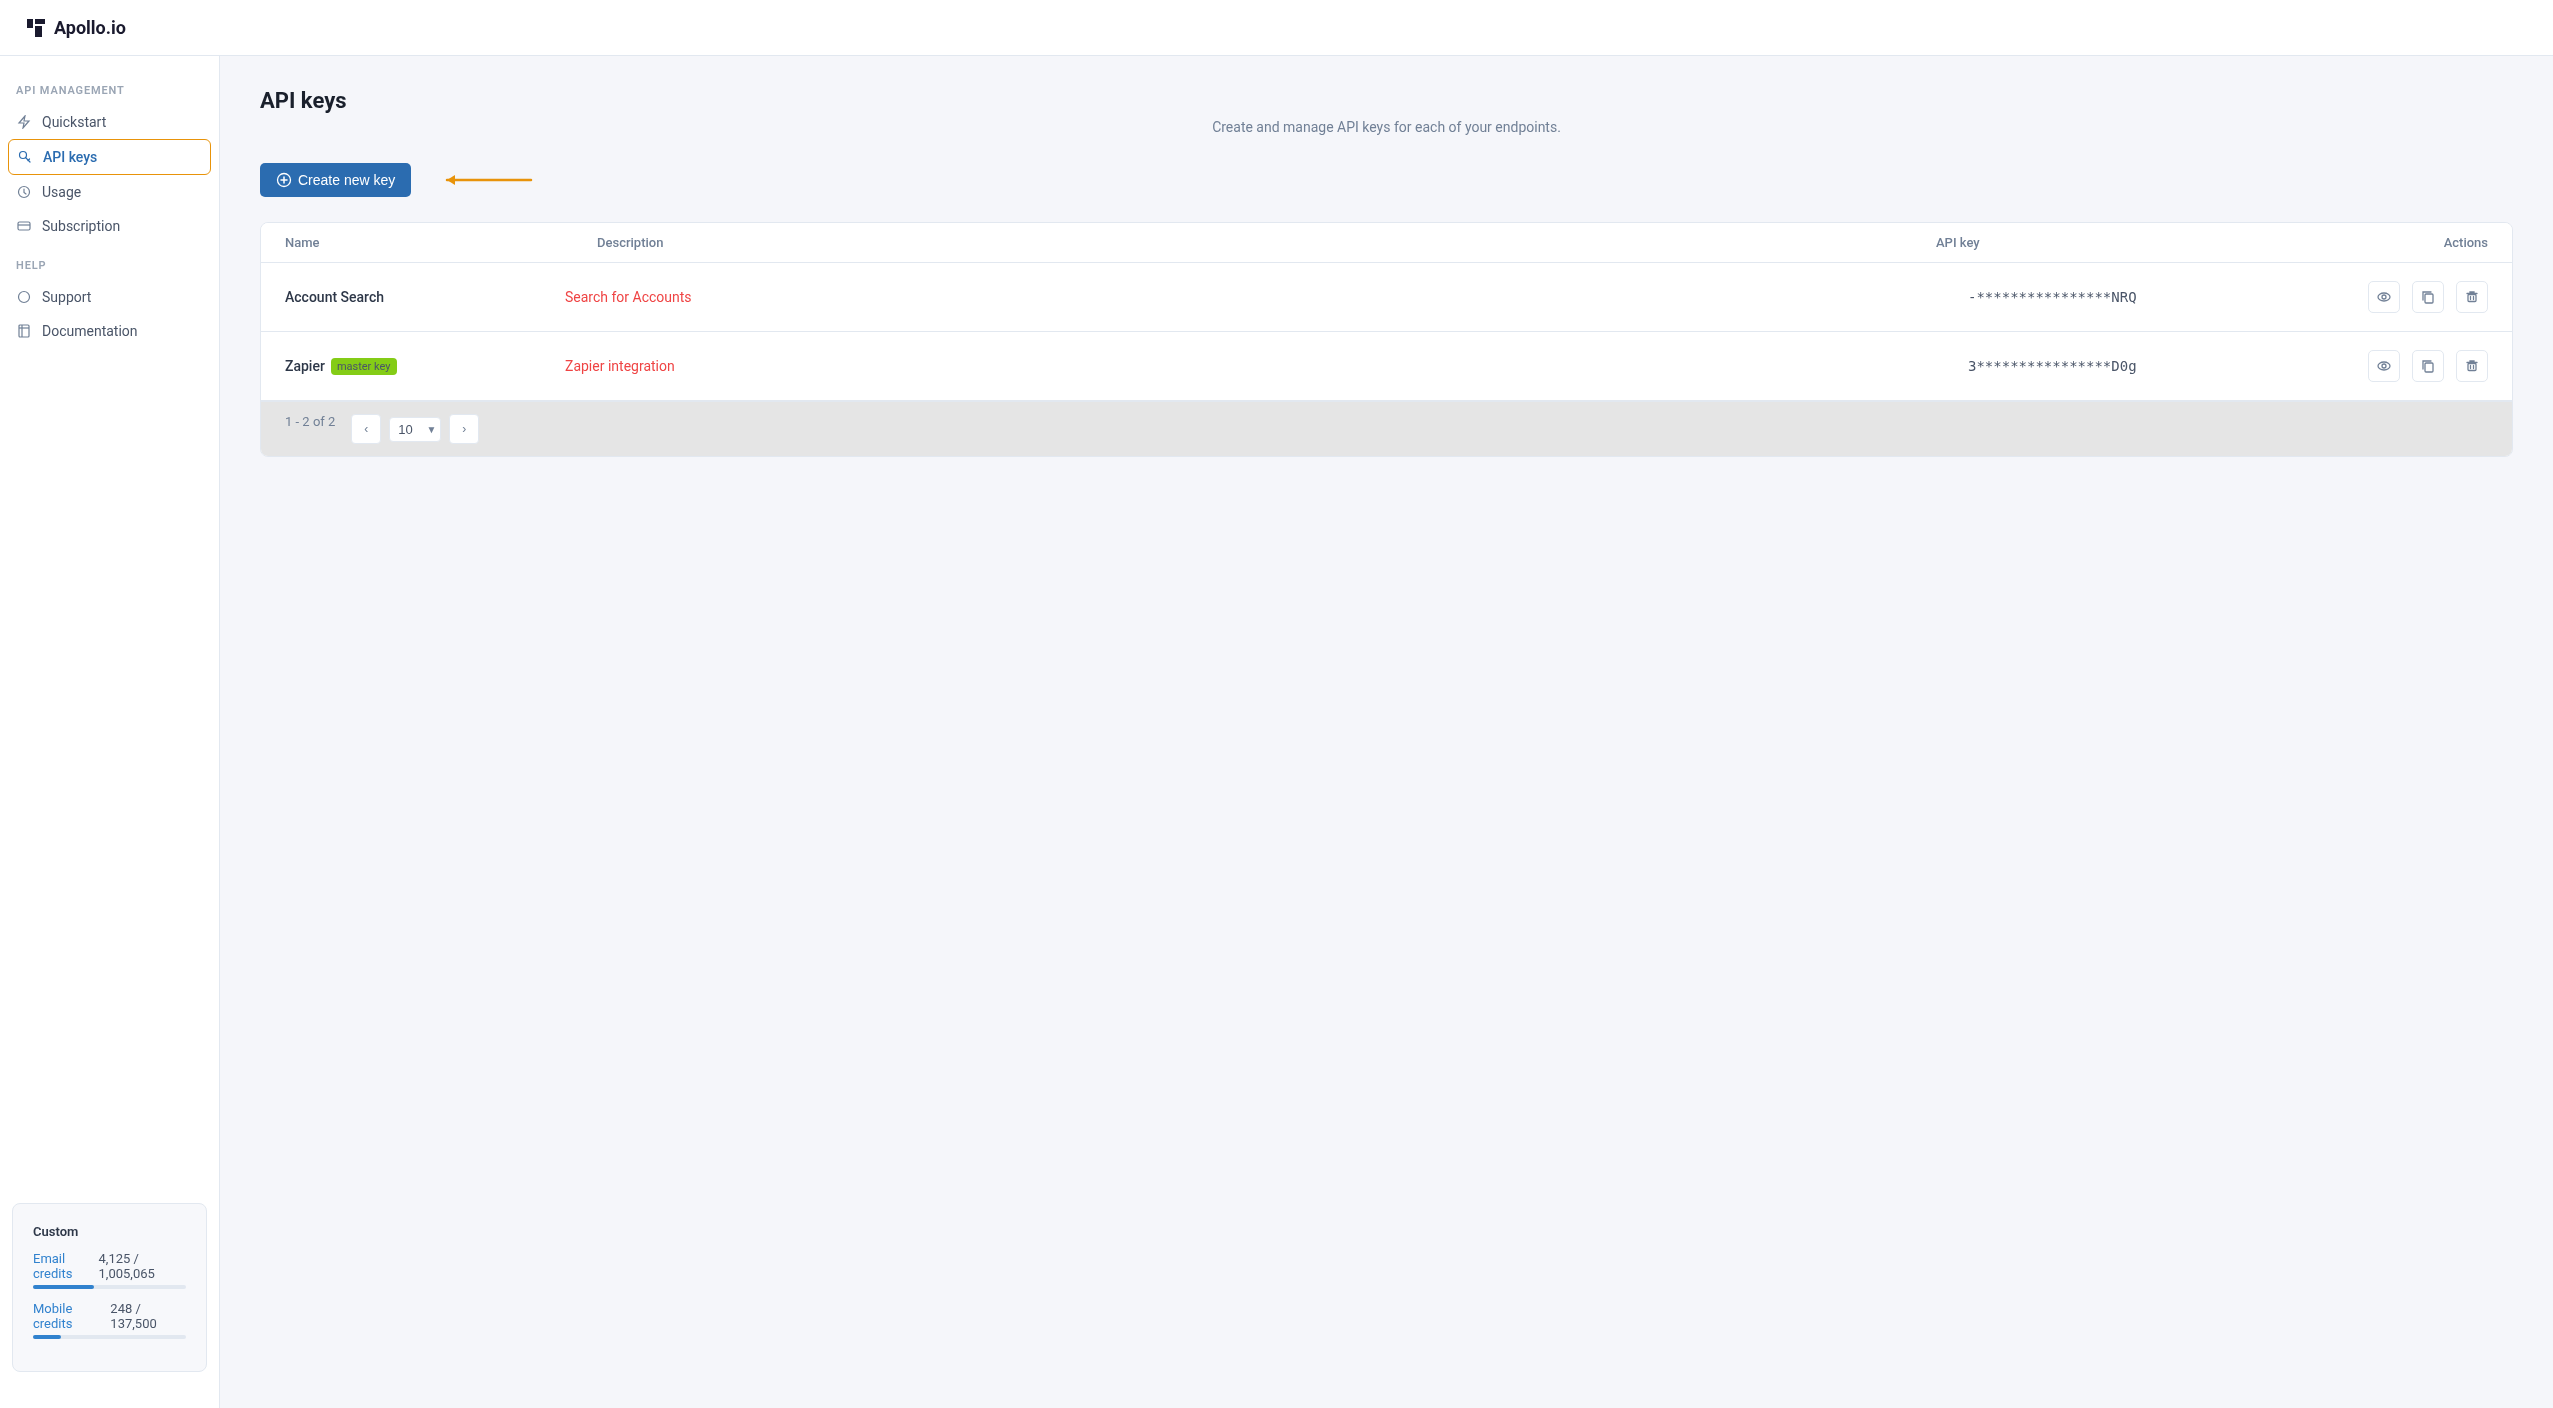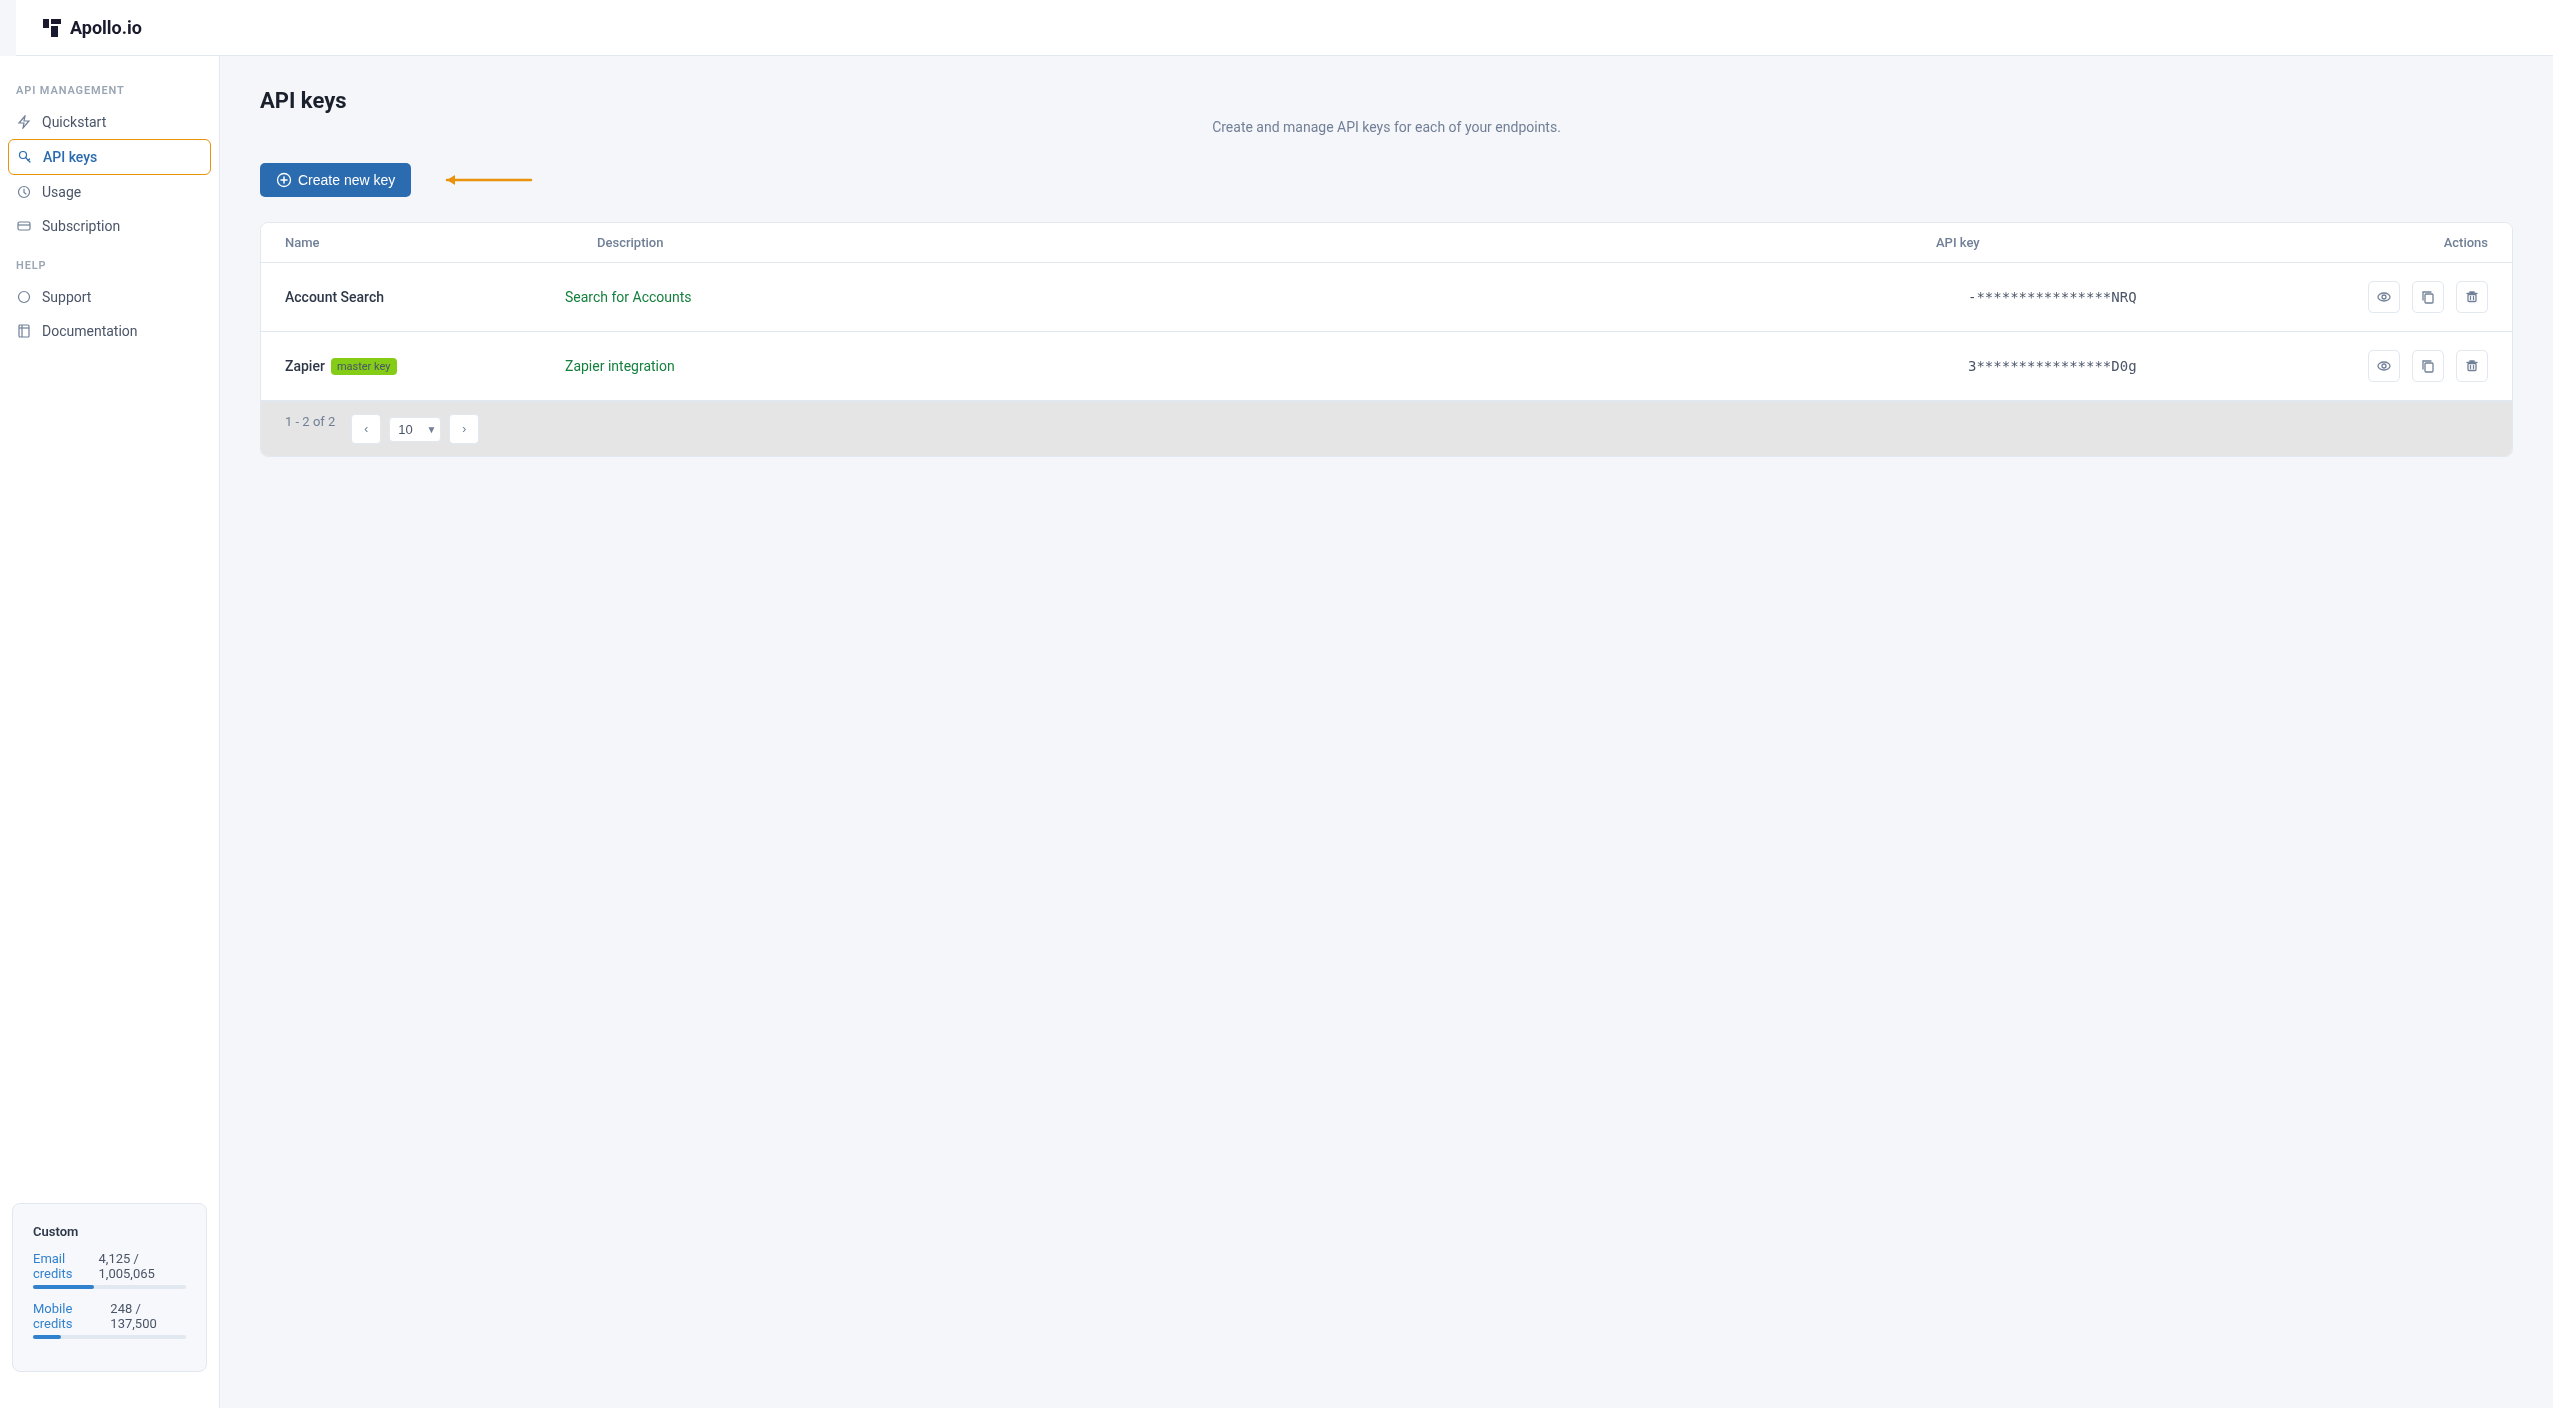--- a/index.html
+++ b/index.html
@@ -12,21 +12,21 @@
 
     
     .top-header {
       background: #fff;
       border-bottom: 1px solid #e2e8f0;
       height: 56px;
       display: flex;
       align-items: center;
       padding: 0 24px;
       position: fixed;
-      top: 0; left: 16px; right: 0;
+      top: 0; left: 0; right: 0;
       z-index: 100;
     }
     .logo {
       display: flex;
       align-items: center;
       gap: 6px;
       font-weight: 700;
       font-size: 18px;
       color: #1a1a2e;
     }
@@ -233,21 +233,21 @@
     .master-key-badge {
       background: #84cc16;
       color: #4a5568;
       font-size: 11px;
       padding: 2px 6px;
       border-radius: 4px;
       font-weight: 400;
     }
     .row-description {
       font-size: 14px;
-      color: #15803d;
+      color: #ef4444;
     }
     .row-api-key {
       font-size: 14px;
       color: #4a5568;
       font-family: monospace;
     }
     .row-actions {
       display: flex;
       align-items: center;
       gap: 12px;

